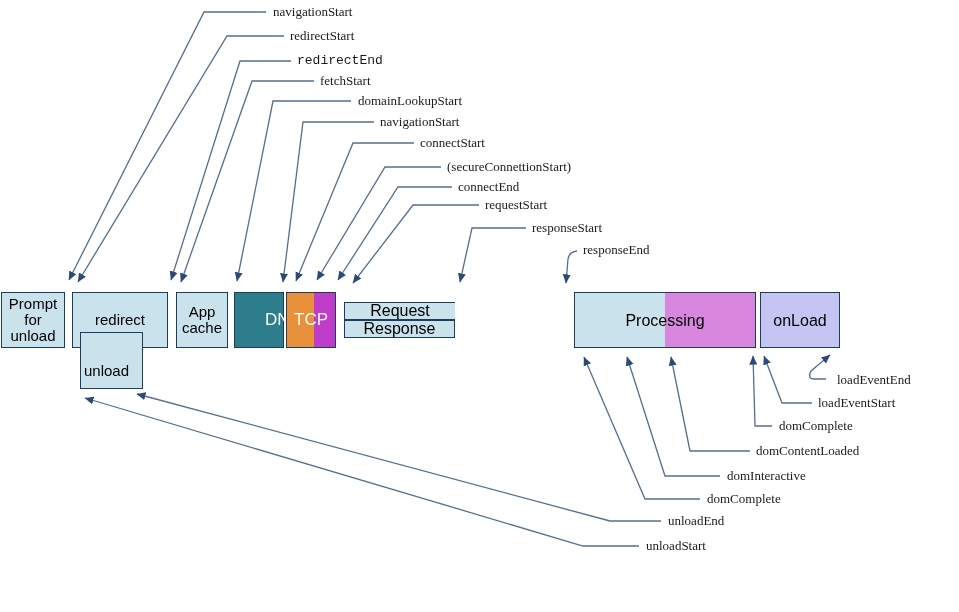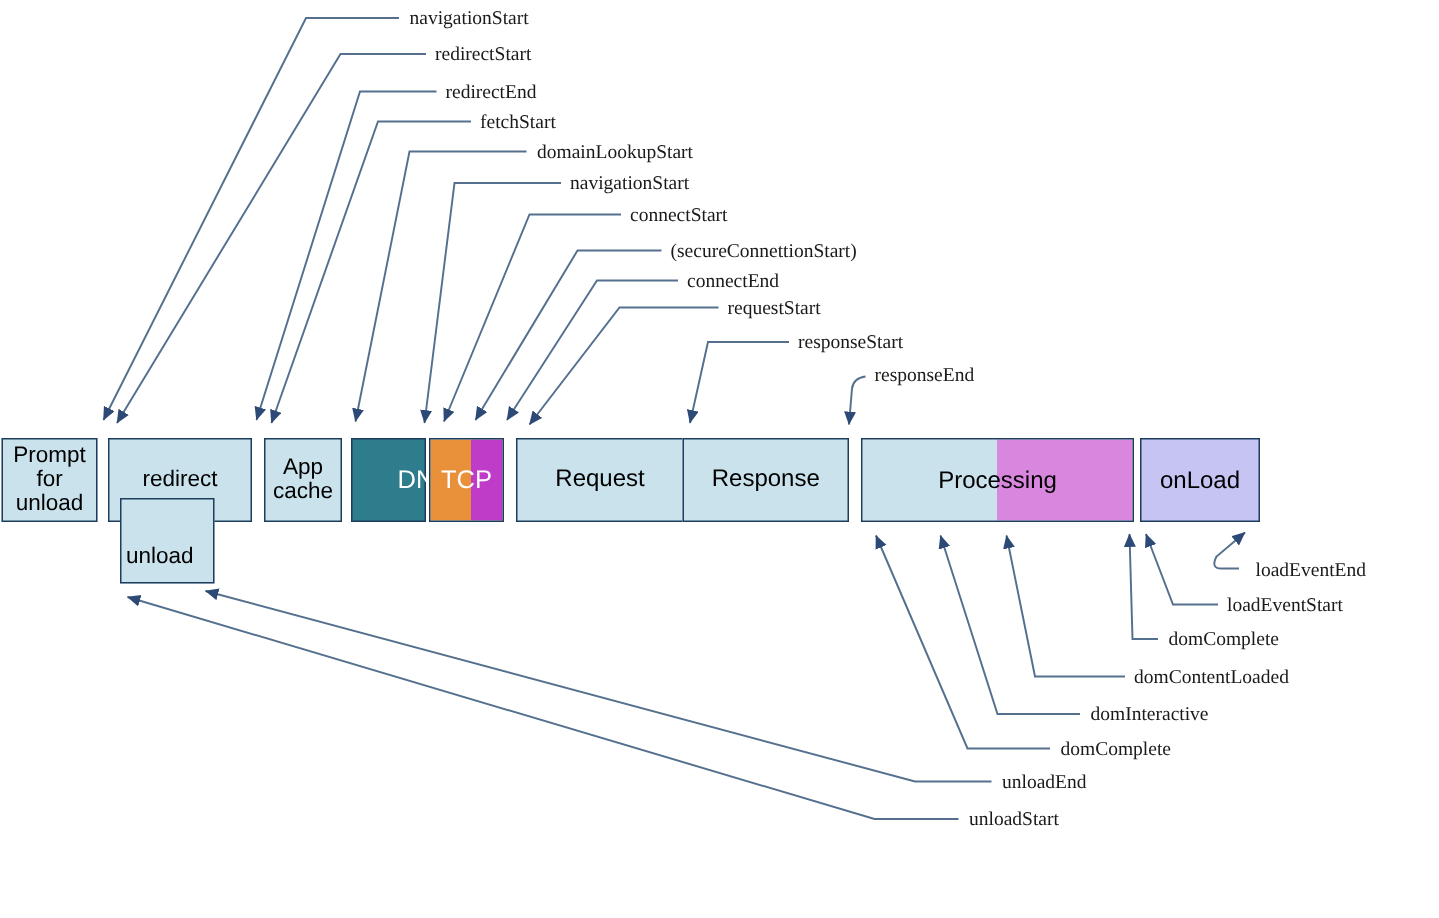--- a/index.html
+++ b/index.html
@@ -45,21 +45,21 @@
     padding:30px 0 0 3px;text-align:left;
   }
   #box-app-cache{left:176px;width:52px;padding:0 1px;}
   #box-dns{left:234px;width:46px;background:var(--dns-teal);padding-left:48px;}
   #box-tcp{
     left:286px;width:50px;
     background:linear-gradient(90deg,var(--tcp-orange) 0 27px,var(--tcp-magenta) 27px 100%);
   }
   #box-request-response{
     left:344px;width:222px;
-    padding:0;border:none;background:none;display:flex;align-items:stretch;
+    padding:0;border:none;background:none;display:flex;align-items:stretch;flex-direction:column;
   }
   .rr-cell{
     box-sizing:border-box;width:111px;
     border:1.5px solid var(--box-border);
     background:var(--box-fill);
     display:flex;align-items:center;justify-content:center;
     font-size:16px;
   }
   .rr-cell.first{border-right:none;}
   #box-processing{
@@ -136,21 +136,21 @@
   </div>
   <div class="box big-label" id="box-processing">
     <span>Processing</span>
   </div>
   <div class="box big-label" id="box-onload">
     <span>onLoad</span>
   </div>
 
   <span class="tlabel" style="left:273px;top:4px;">navigationStart</span>
   <span class="tlabel" style="left:290px;top:28px;">redirectStart</span>
-  <span class="tlabel" style="left:297px;top:53px;">redirectEnd</span>
+  <span class="tlabel" style="left:297px;top:53px;font-family:Liberation Mono, monospace;">redirectEnd</span>
   <span class="tlabel" style="left:320px;top:73px;">fetchStart</span>
   <span class="tlabel" style="left:358px;top:93px;">domainLookupStart</span>
   <span class="tlabel" style="left:380px;top:114px;">navigationStart</span>
   <span class="tlabel" style="left:420px;top:135px;">connectStart</span>
   <span class="tlabel" style="left:447px;top:159px;">(secureConnettionStart)</span>
   <span class="tlabel" style="left:458px;top:179px;">connectEnd</span>
   <span class="tlabel" style="left:485px;top:197px;">requestStart</span>
   <span class="tlabel" style="left:532px;top:220px;">responseStart</span>
   <span class="tlabel" style="left:583px;top:242px;">responseEnd</span>
   <span class="tlabel" style="left:837px;top:372px;">loadEventEnd</span>

